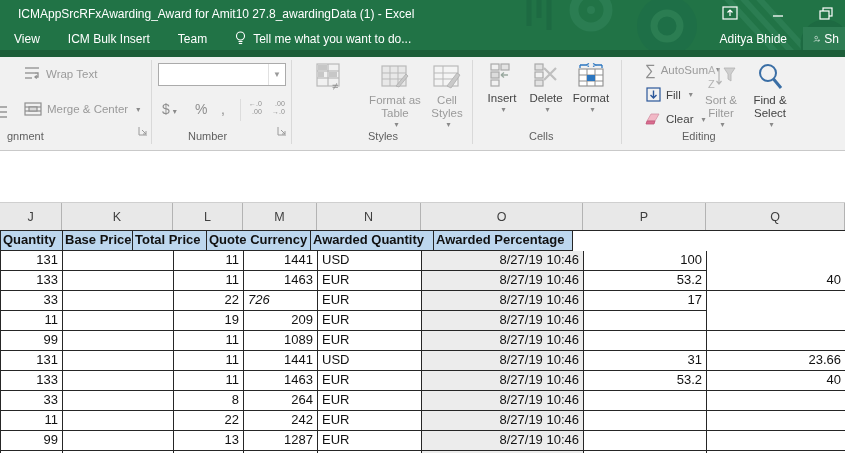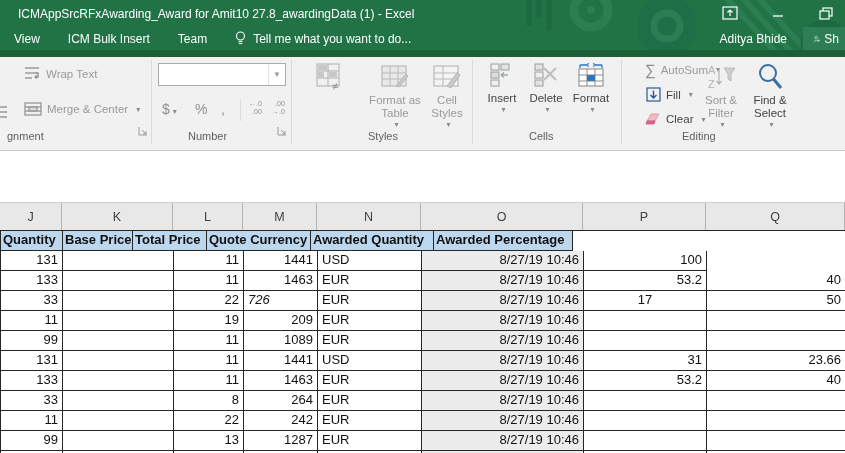--- a/index.html
+++ b/index.html
@@ -394,22 +394,21 @@
           <div class="gcell" style="width: 123px; text-align: right;">53.2</div>
           <div class="gcell" style="width: 139px; text-align: right;">40</div>
         </div>
         <div class="grow">
           <div class="gcell" style="width: 62px; text-align: right;">33</div>
           <div class="gcell" style="width: 111px; text-align: left;"></div>
           <div class="gcell" style="width: 70px; text-align: right;">22</div>
           <div class="gcell" style="width: 74px; text-align: left; font-style: italic;">726</div>
           <div class="gcell" style="width: 104px; text-align: left;">EUR</div>
           <div class="gcell datecol" style="width: 162px; text-align: right;">8/27/19 10:46</div>
-          <div class="gcell" style="width: 123px; text-align: center;">17</div>
-          <div class="gcell" style="width: 139px; text-align: right;">50</div>
+          <div class="gcell" style="width: 123px; text-align: right;">17</div>
         </div>
         <div class="grow">
           <div class="gcell" style="width: 62px; text-align: right;">11</div>
           <div class="gcell" style="width: 111px; text-align: left;"></div>
           <div class="gcell" style="width: 70px; text-align: right;">19</div>
           <div class="gcell" style="width: 74px; text-align: right;">209</div>
           <div class="gcell" style="width: 104px; text-align: left;">EUR</div>
           <div class="gcell datecol" style="width: 162px; text-align: right;">8/27/19 10:46</div>
           <div class="gcell" style="width: 123px; text-align: right;"></div>
           <div class="gcell" style="width: 139px; text-align: right;"></div>

